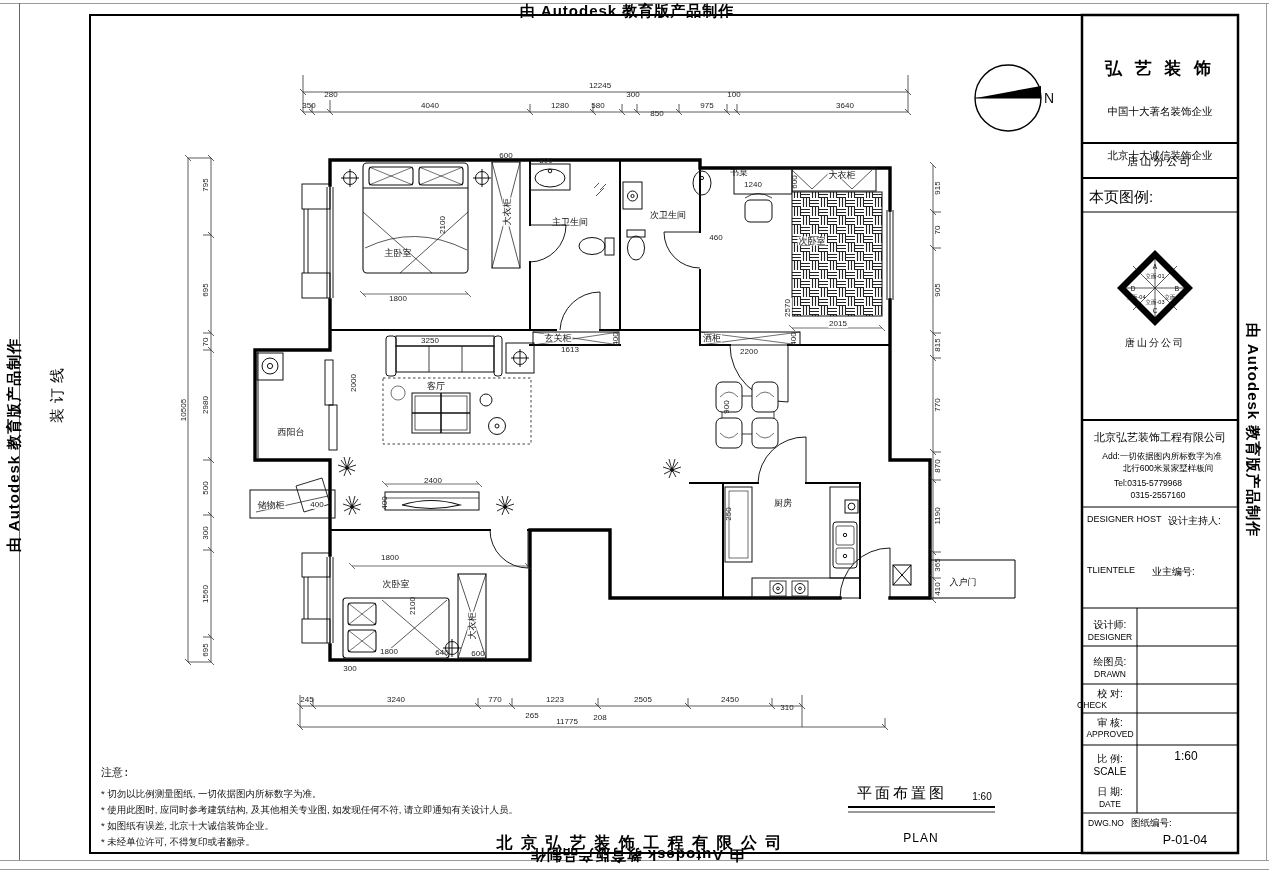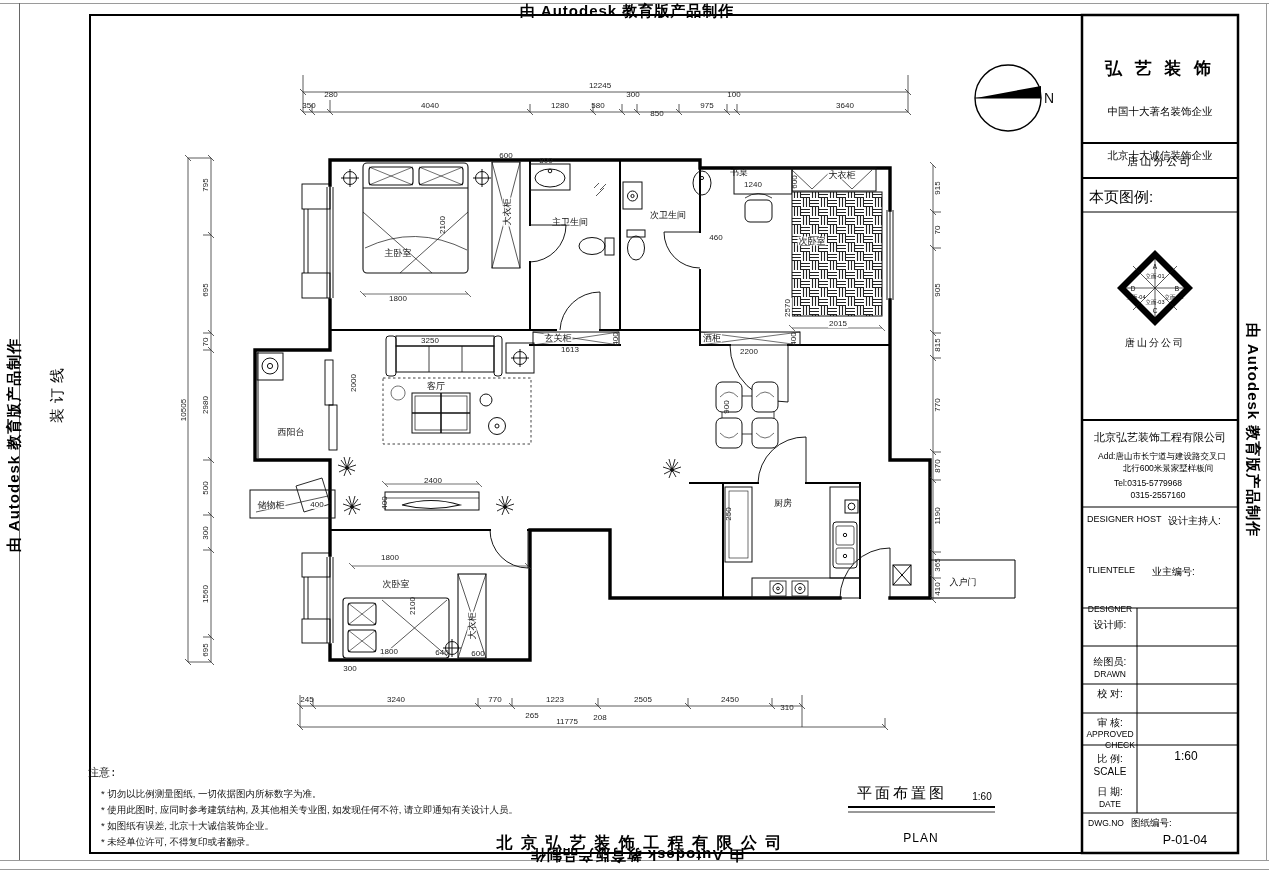--- a/index.html
+++ b/index.html
@@ -392,49 +392,49 @@
   <div class="tb" style="left:1155px;top:266px;transform:translate(-50%,-50%);font-size:6.5px;">A</div>
   <div class="tb" style="left:1133px;top:288px;transform:translate(-50%,-50%);font-size:6.5px;">D</div>
   <div class="tb" style="left:1177px;top:288px;transform:translate(-50%,-50%);font-size:6.5px;">B</div>
   <div class="tb" style="left:1155px;top:310px;transform:translate(-50%,-50%);font-size:6.5px;">C</div>
   <div class="tb" style="left:1155px;top:276px;transform:translate(-50%,-50%);font-size:5.5px;">立面-01</div>
   <div class="tb" style="left:1136px;top:297px;transform:translate(-50%,-50%);font-size:5.5px;">立面-04</div>
   <div class="tb" style="left:1174px;top:297px;transform:translate(-50%,-50%);font-size:5.5px;">立面-02</div>
   <div class="tb" style="left:1155px;top:302px;transform:translate(-50%,-50%);font-size:5.5px;">立面-03</div>
   <div class="tb" style="left:1155px;top:343px;transform:translate(-50%,-50%);font-size:10px;letter-spacing:2px;">唐山分公司</div>
   <div class="tb" style="left:1160px;top:437px;transform:translate(-50%,-50%);font-size:11px;">北京弘艺装饰工程有限公司</div>
-  <div class="tb" style="left:1162px;top:457px;transform:translate(-50%,-50%);font-size:8.5px;">Add:唐山市长宁道与建设路交叉口</div>
+  <div class="tb" style="left:1162px;top:457px;transform:translate(-50%,-50%);font-size:8.5px;">Add:一切依据图内所标数字为准</div>
   <div class="tb" style="left:1168px;top:469px;transform: translate(-50%,-50%);font-size:8.5px;">北行600米景家墅样板间</div>
   <div class="tb" style="left:1148px;top:483px;transform:translate(-50%,-50%);font-size:8.5px;">Tel:0315-5779968</div>
   <div class="tb" style="left:1158px;top:495px;transform:translate(-50%,-50%);font-size:8.5px;">0315-2557160</div>
   <div class="tb" style="left:1087px;top:514px;font-size:9px;">DESIGNER HOST</div>
   <div class="tb" style="left:1168px;top:514px;font-size:10px;">设计主持人:</div>
   <div class="tb" style="left:1087px;top:565px;font-size:9px;">TLIENTELE</div>
   <div class="tb" style="left:1152px;top:565px;font-size:10px;">业主编号:</div>
 
   <div class="tb" style="left:1110px;top:618px;transform:translateX(-50%);font-size:10px;">设计师:</div>
-  <div class="tb" style="left:1110px;top:604px;transform:translateX(-50%);font-size:8.5px;">DESIGNER</div>
+  <div class="tb" style="left:1110px;top:632px;transform:translateX(-50%);font-size:8.5px;">DESIGNER</div>
   <div class="tb" style="left:1110px;top:655px;transform:translateX(-50%);font-size:10px;">绘图员:</div>
   <div class="tb" style="left:1110px;top:669px;transform:translateX(-50%);font-size:8.5px;">DRAWN</div>
   <div class="tb" style="left:1110px;top:687px;transform:translateX(-50%);font-size:10px;">校 对:</div>
-  <div class="tb" style="left:1120px;top:700px;transform:translateX(-50%);font-size:8.5px;margin-top:40px;">CHECK</div>
+  <div class="tb" style="left:1092px;top:700px;transform:translateX(-50%);font-size:8.5px;">CHECK</div>
   <div class="tb" style="left:1110px;top:716px;transform:translateX(-50%);font-size:10px;">审 核:</div>
   <div class="tb" style="left:1110px;top:729px;transform:translateX(-50%);font-size:8.5px;">APPROVED</div>
   <div class="tb" style="left:1110px;top:752px;transform:translateX(-50%);font-size:10px;">比 例:</div>
   <div class="tb" style="left:1110px;top:766px;transform:translateX(-50%);font-size:10px;">SCALE</div>
   <div class="tb" style="left:1186px;top:756px;transform:translate(-50%,-50%);font-size:12px;">1:60</div>
   <div class="tb" style="left:1110px;top:785px;transform:translateX(-50%);font-size:10px;">日 期:</div>
   <div class="tb" style="left:1110px;top:799px;transform:translateX(-50%);font-size:8.5px;">DATE</div>
   <div class="tb" style="left:1088px;top:818px;font-size:8.5px;">DWG.NO</div>
   <div class="tb" style="left:1131px;top:817px;font-size:9.5px;">图纸编号:</div>
   <div class="tb" style="left:1185px;top:840px;transform:translate(-50%,-50%);font-size:12.5px;">P-01-04</div>
 </div>
 
 <div>
-  <div class="notes-line" style="left:88px;top:765px;font-size:11px;font-family:Liberation Mono, monospace;">注意:</div>
+  <div class="notes-line" style="left:101px;top:765px;font-size:11px;font-family:Liberation Mono, monospace;">注意:</div>
   <div class="notes-line" style="left:101px;top:788px;">* 切勿以比例测量图纸, 一切依据图内所标数字为准。</div>
   <div class="notes-line" style="left:101px;top:804px;">* 使用此图时, 应同时参考建筑结构, 及其他相关专业图, 如发现任何不符, 请立即通知有关设计人员。</div>
   <div class="notes-line" style="left:101px;top:820px;">* 如图纸有误差, 北京十大诚信装饰企业。</div>
   <div class="notes-line" style="left:101px;top:836px;">* 未经单位许可, 不得复印或者翻录。</div>
 </div>
 
 <div>
   <span class="tb" style="left:902px;top:793px;transform:translate(-50%,-50%);font-size:15px;letter-spacing:3px;">平面布置图</span>
   <span class="tb" style="left:982px;top:796px;transform:translate(-50%,-50%);font-size:10px;">1:60</span>
   <span class="tb" style="left:921px;top:838px;transform:translate(-50%,-50%);font-size:12px;letter-spacing:1px;">PLAN</span>

